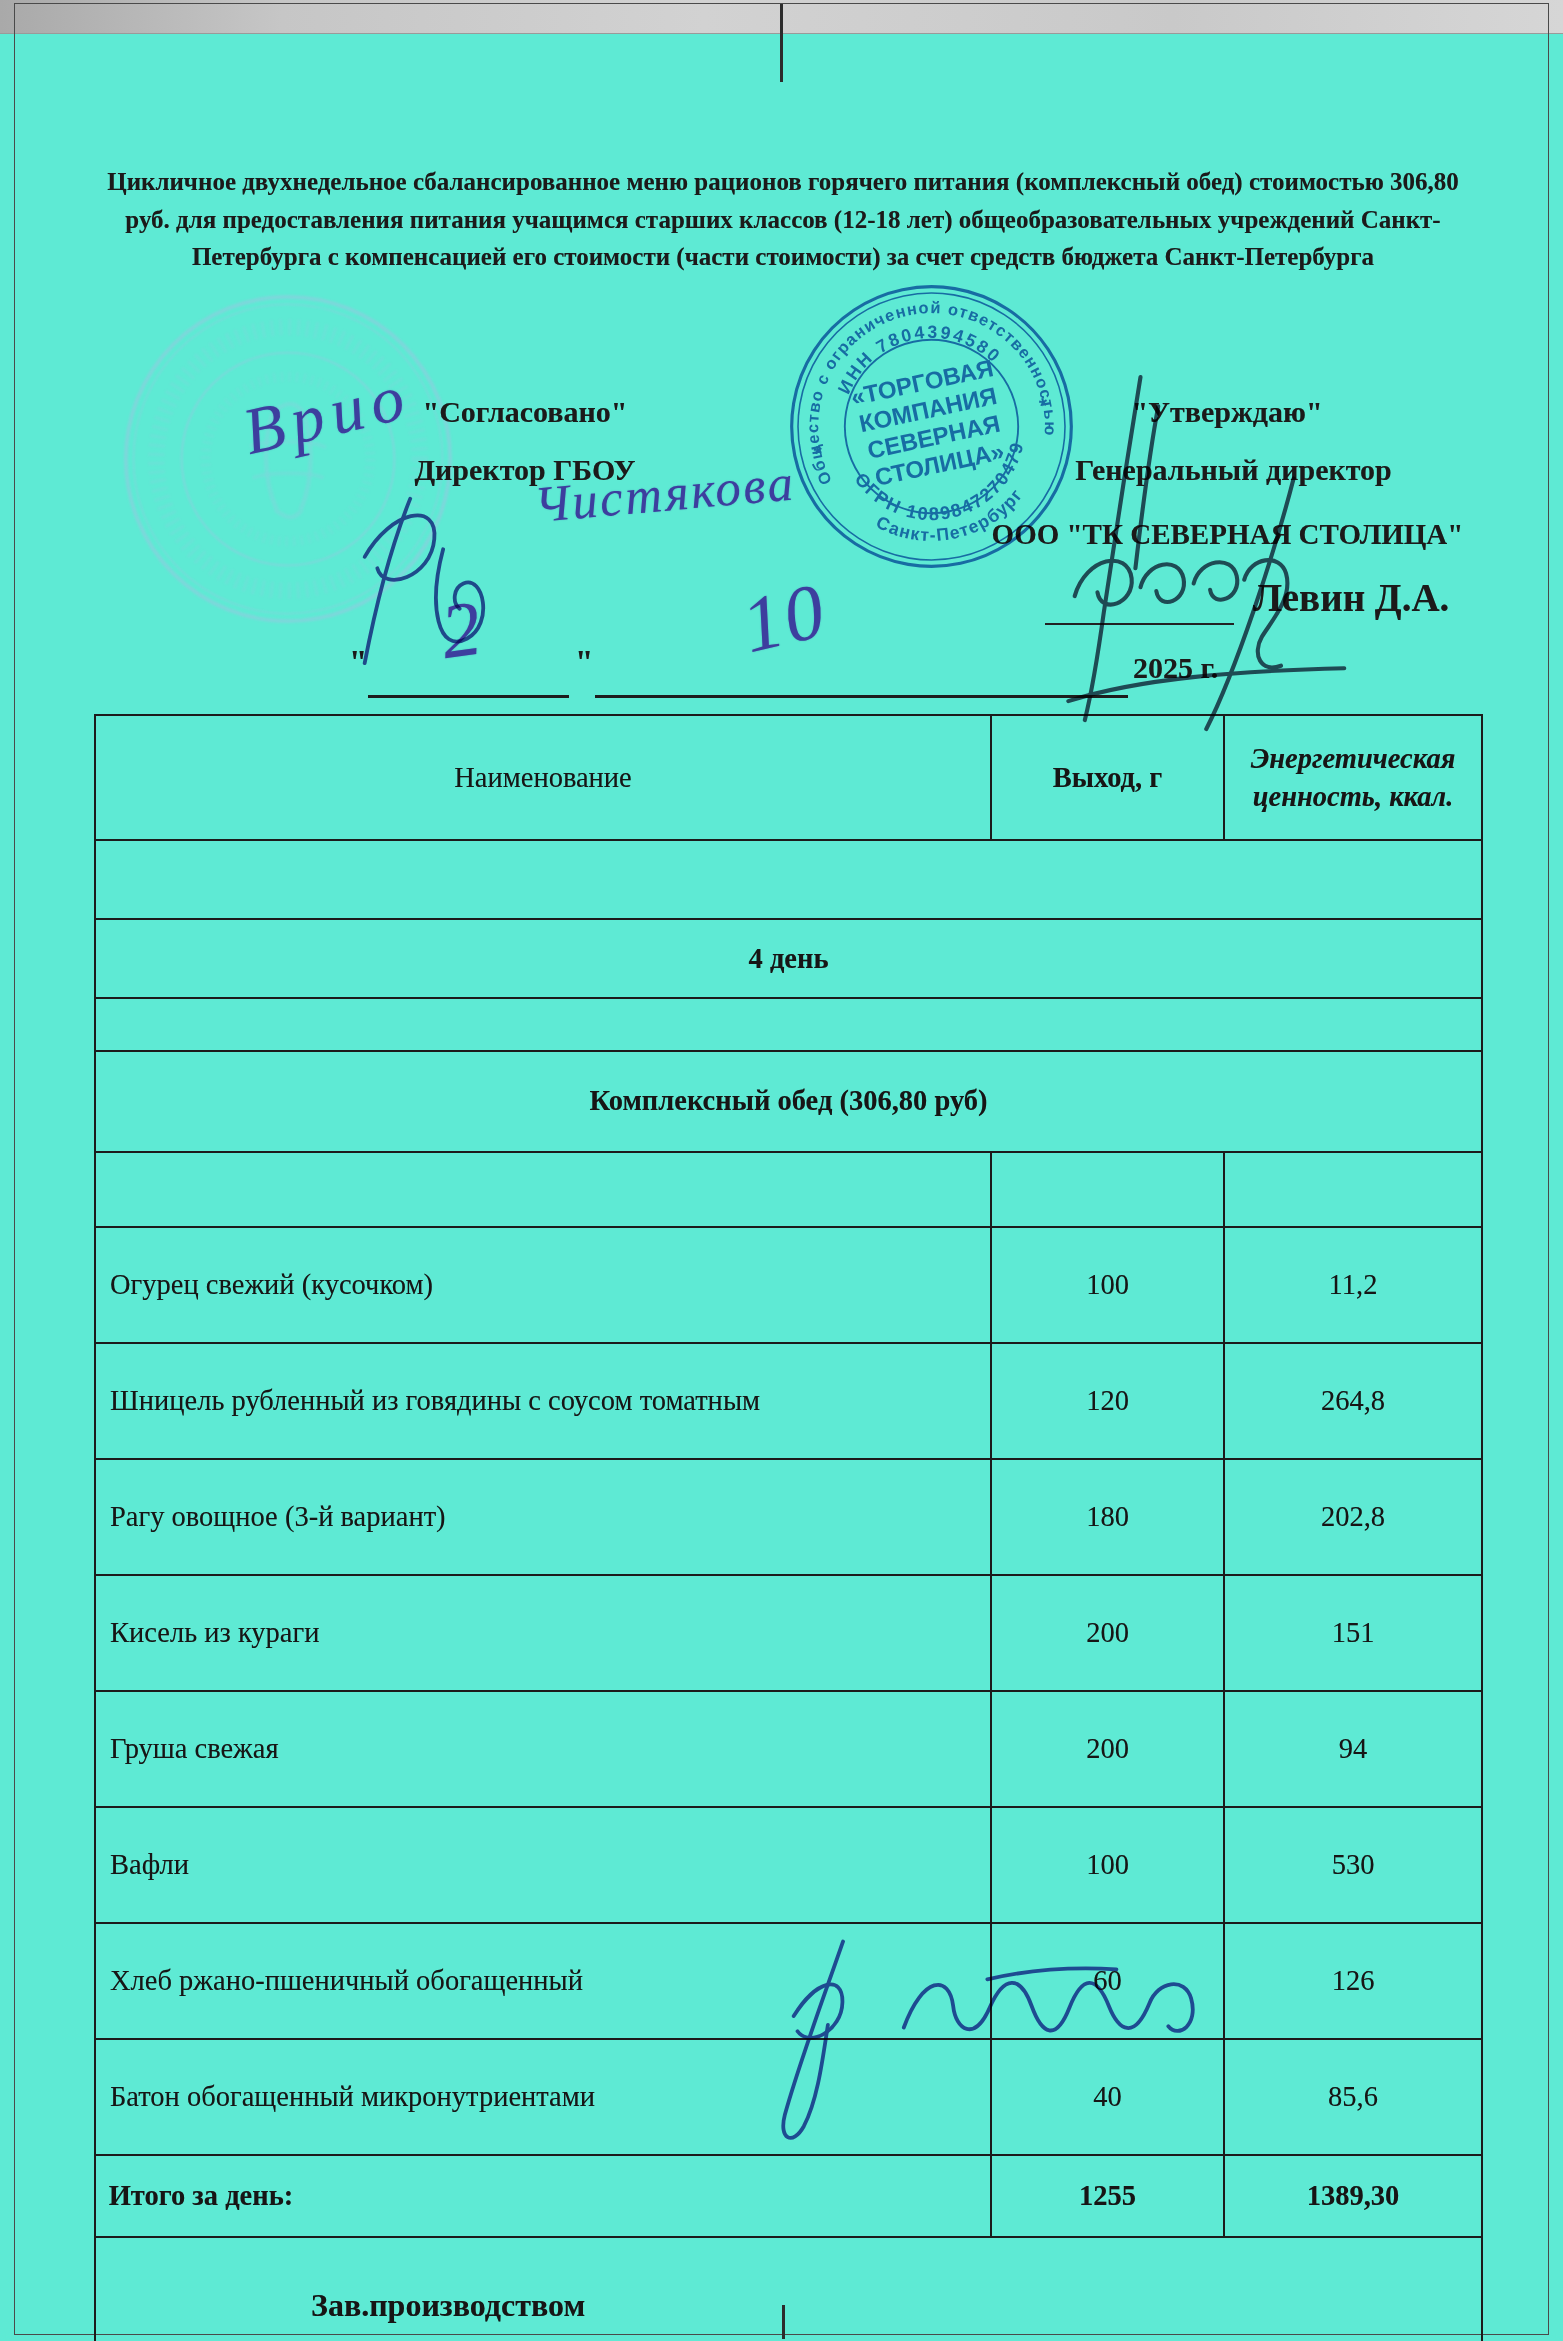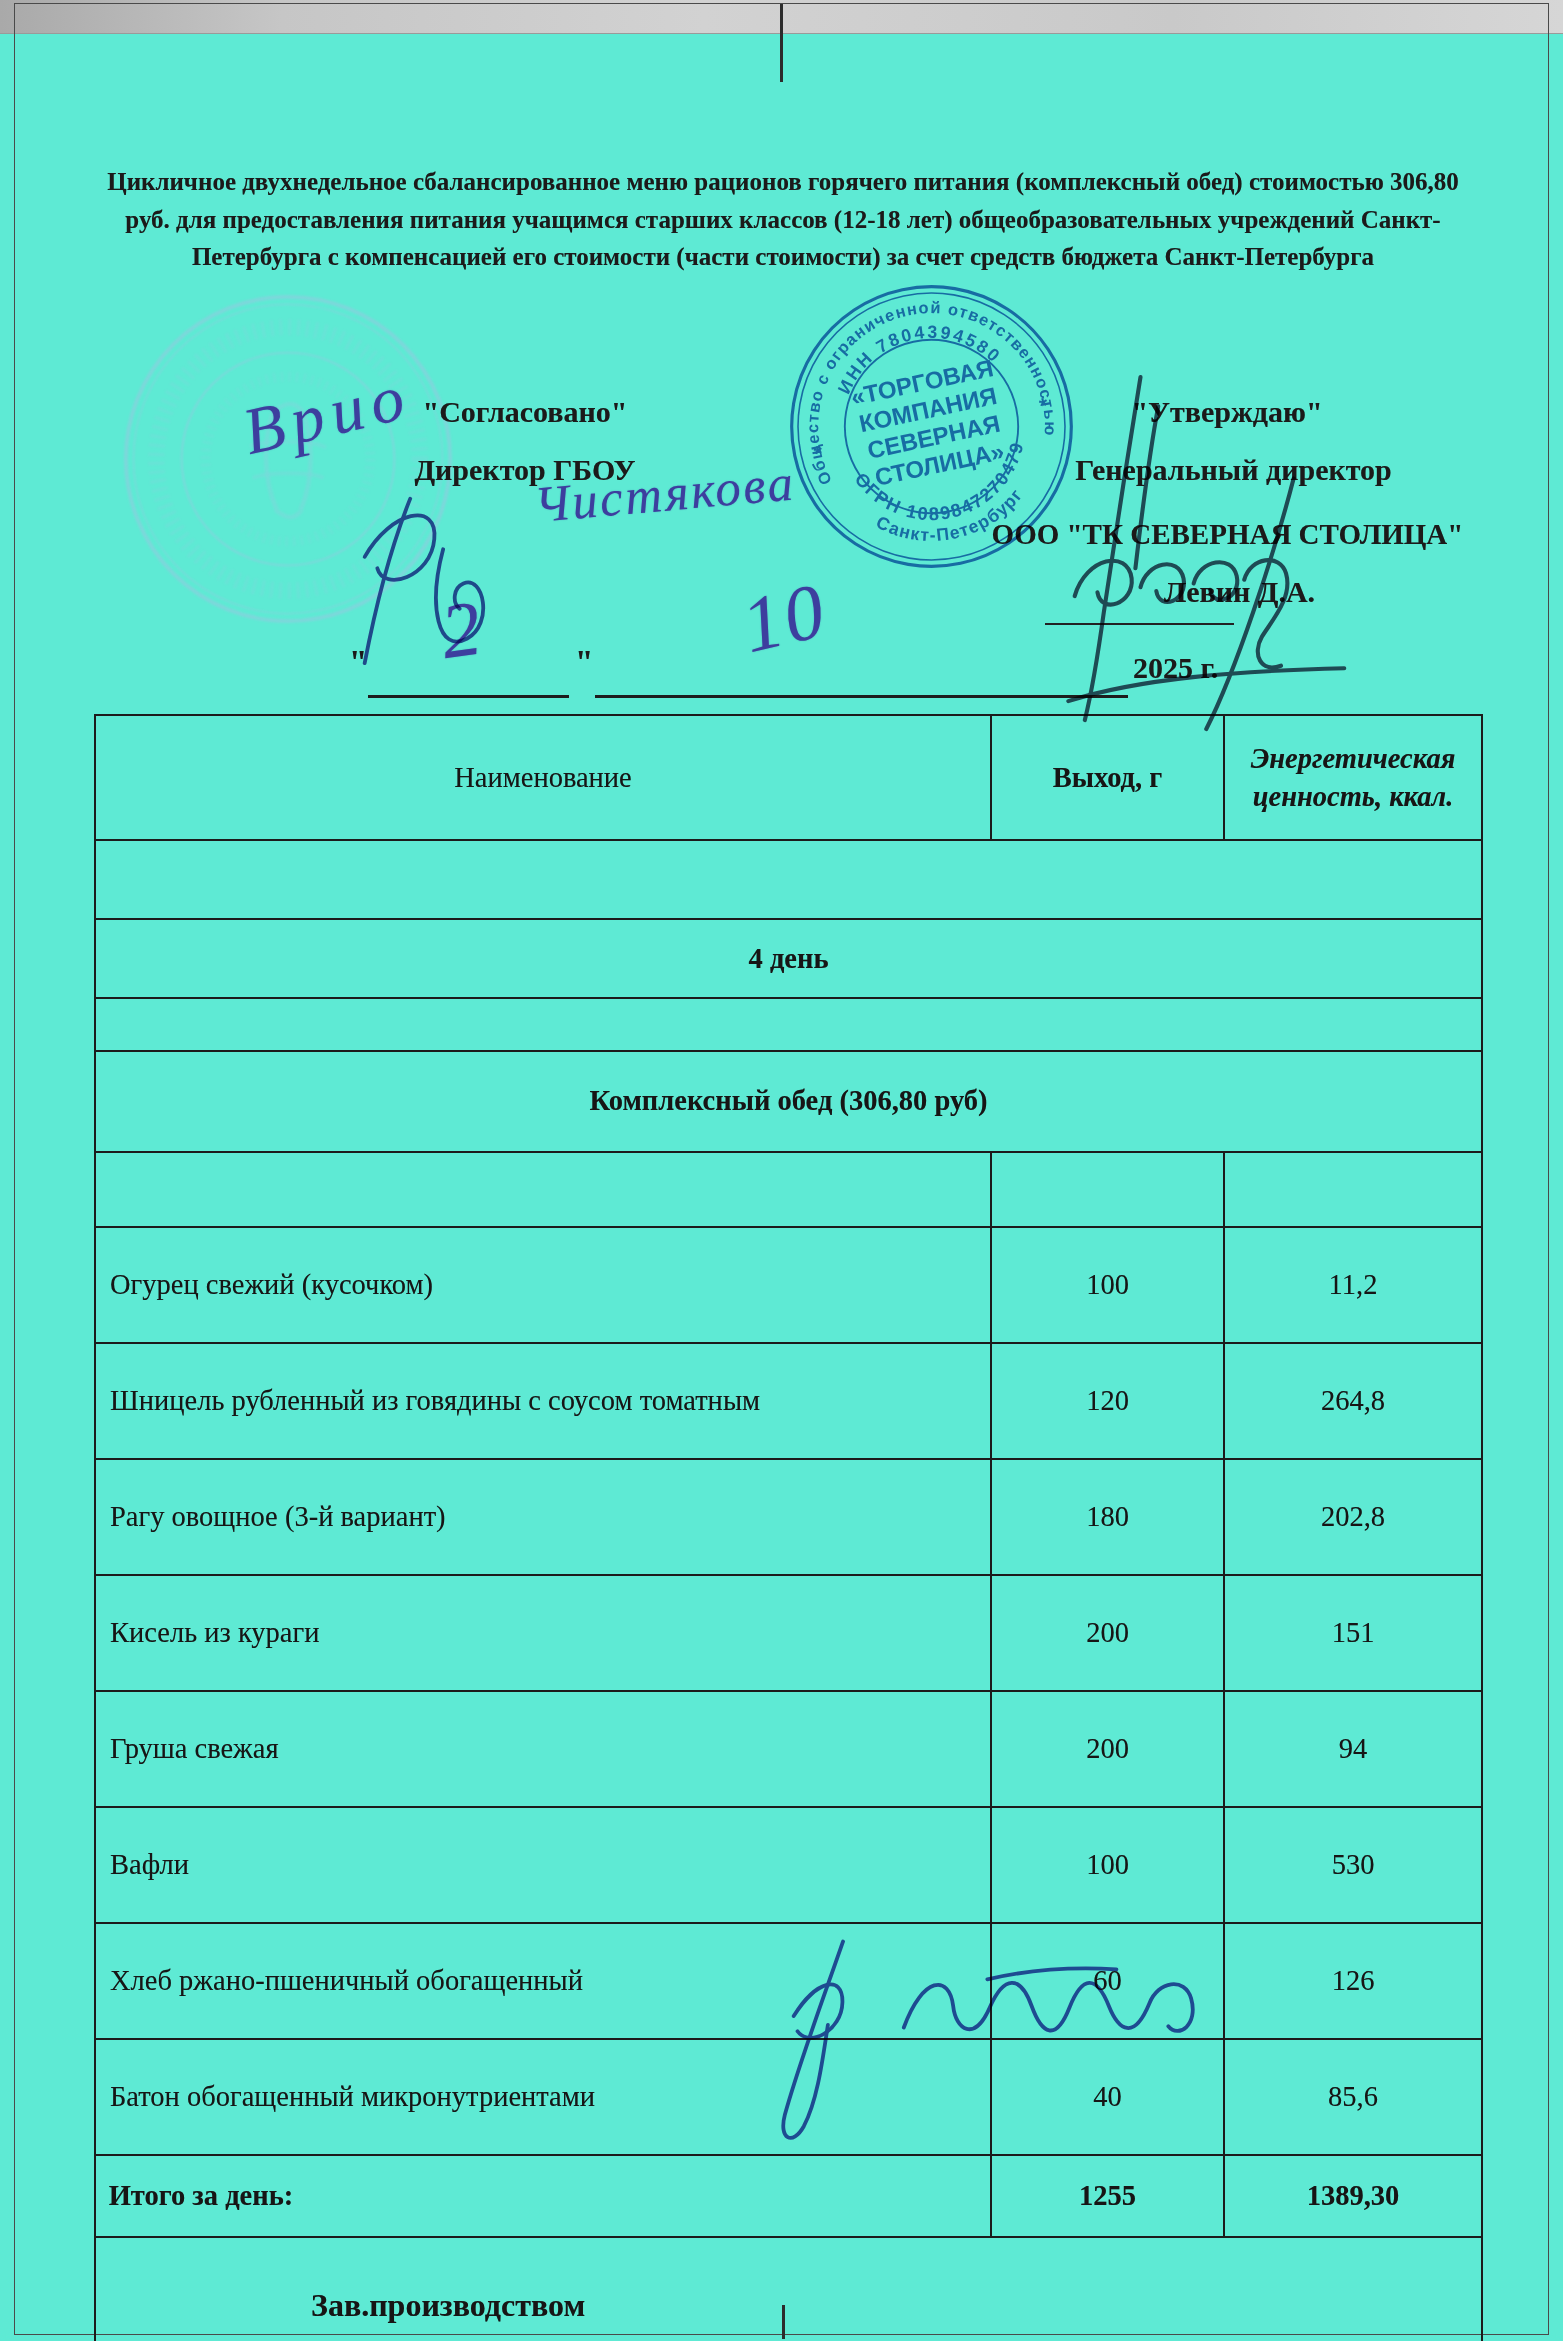--- a/index.html
+++ b/index.html
@@ -26,21 +26,21 @@
   .title{left:90px;top:163px;width:1386px;text-align:center;
          font-size:25px;font-weight:bold;line-height:1.5;}
 
   .agree-label{left:354px;top:395px;width:342px;text-align:center;font-size:30px;}
   .agree-role{left:354px;top:453px;width:342px;text-align:center;font-size:30px;}
 
   .approve-label{left:1050px;top:395px;width:354px;text-align:center;font-size:30px;}
   .approve-role{left:1031px;top:453px;width:405px;text-align:center;font-size:30px;}
   .approve-org{left:987px;top:518px;width:481px;text-align:center;font-size:29px;}
   .approve-line{left:1045px;top:594px;width:189px;height:29px;border-bottom:2.5px solid #222;}
-  .approve-name{left:1164px;top:575px;font-size:30px;}
+  .approve-name{left:1253px;top:575px;font-size:39px;}
 
   
   .dq1{left:349px;top:644px;font-size:33px;}
   .dline1{left:368px;top:658px;width:201px;height:37px;border-bottom:3.2px solid #1d1d1d;}
   .dq2{left:575px;top:644px;font-size:33px;}
   .dline2{left:595px;top:658px;width:533px;height:37px;border-bottom:3.2px solid #1d1d1d;}
   .dyear{left:1133px;top:651px;font-size:30px;}
 
   
   .hw{position:absolute;font-family:"Liberation Serif",serif;font-style:italic;

